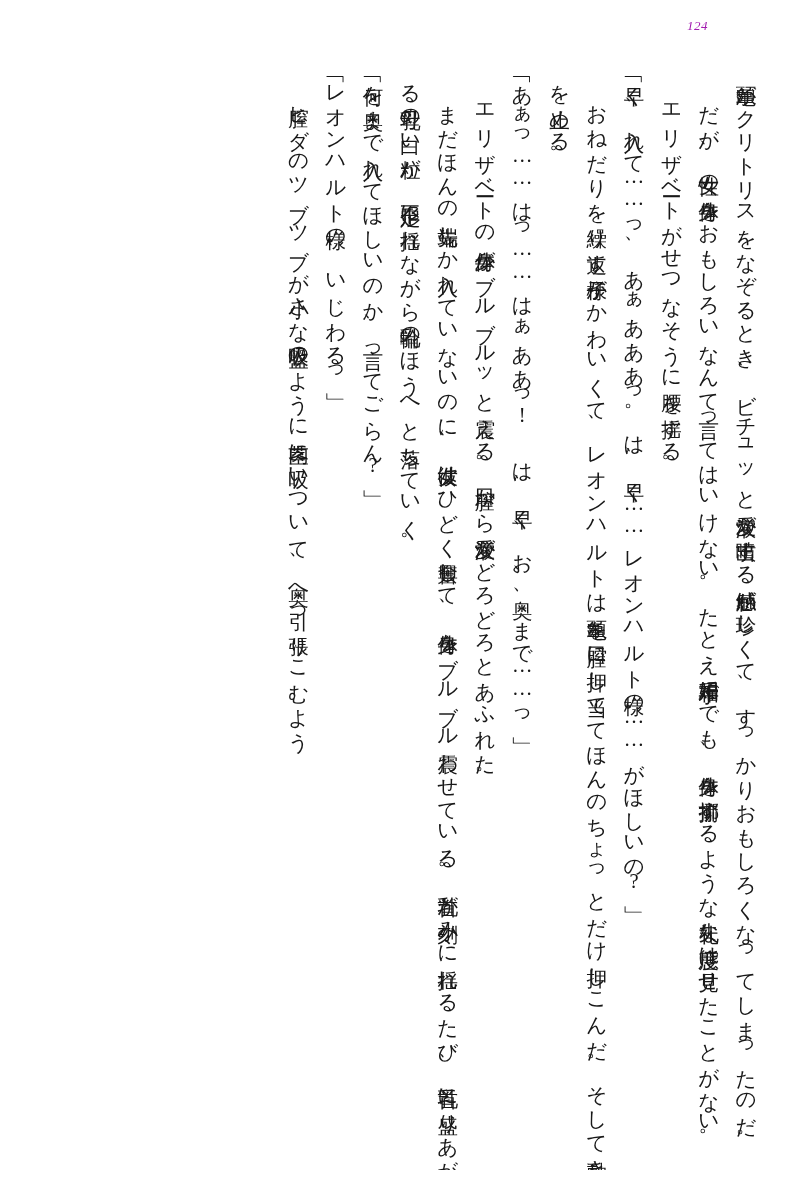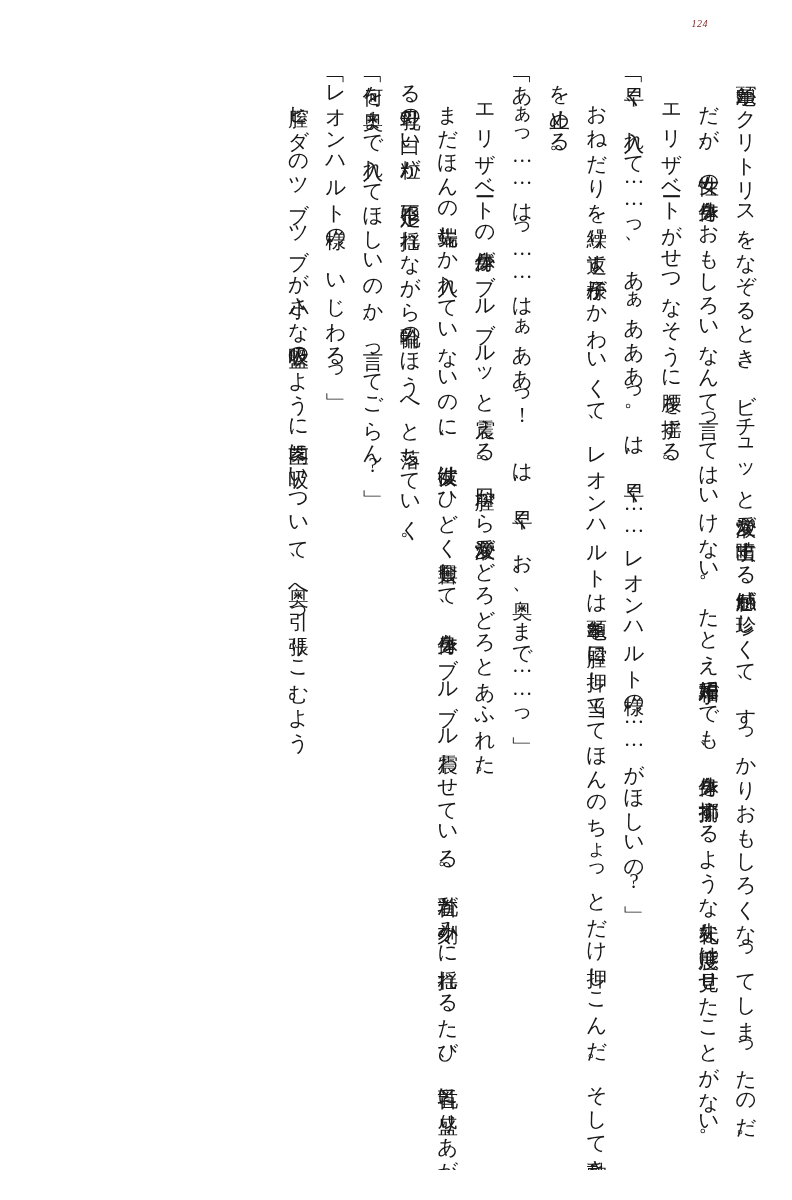--- a/index.html
+++ b/index.html
@@ -13,24 +13,24 @@
     height: 1200px;
     background: #ffffff;
     overflow: hidden;
     font-family: "Liberation Serif", "DejaVu Serif", serif;
     color: #1a1a1a;
   }
   .page-number {
     position: absolute;
     top: 18px;
     right: 84px;
-    font-size: 10px;
+    font-size: 13px;
     font-style: italic;
     font-family: "Liberation Serif", "DejaVu Serif", serif;
-    color: #7f1d1d;
+    color: #a21caf;
     letter-spacing: 0.5px;
   }
   .body-text {
     position: absolute;
     top: 70px;
     right: 28px;
     left: 28px;
     height: 1100px;
     writing-mode: vertical-rl;
     text-orientation: upright;

